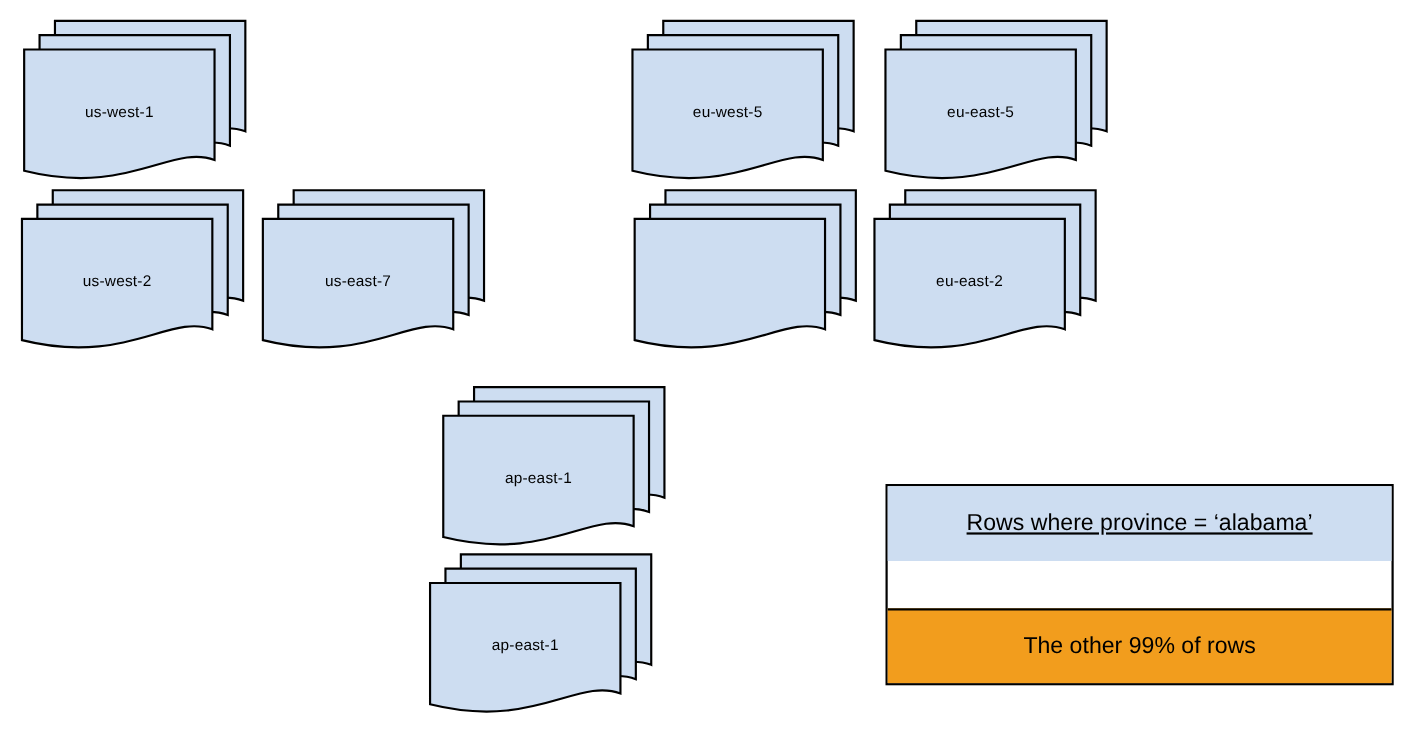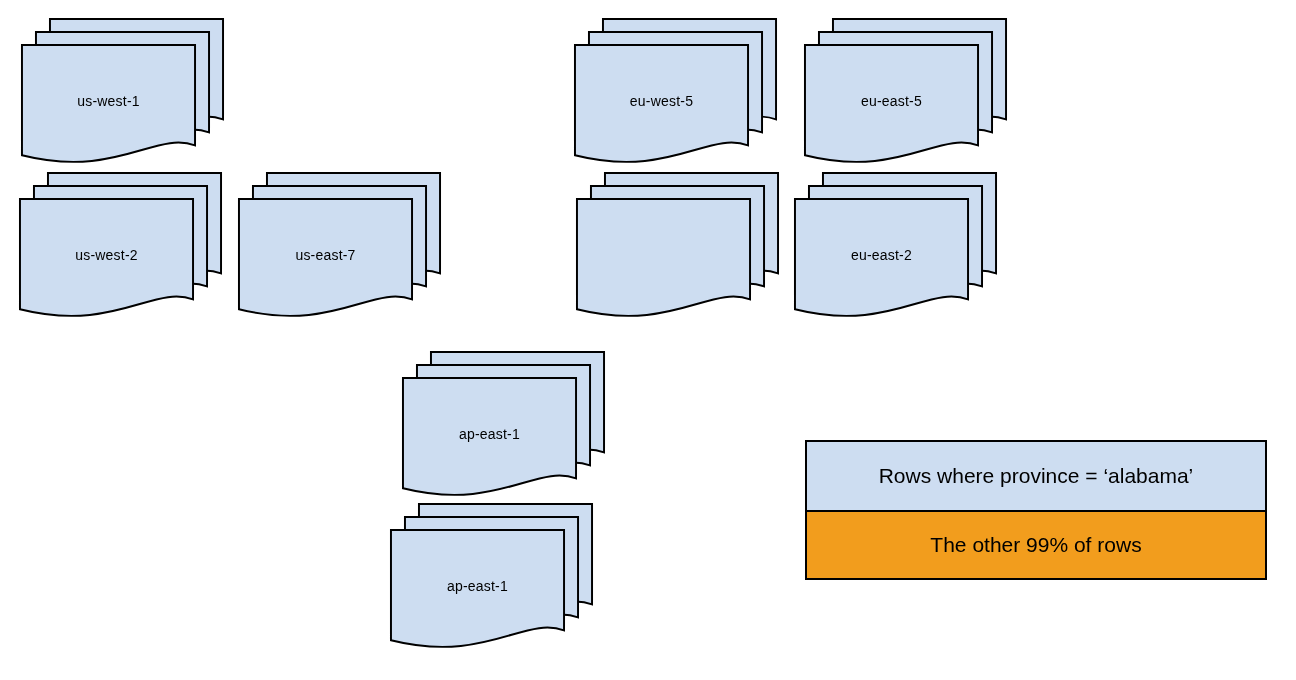--- a/index.html
+++ b/index.html
@@ -56,22 +56,22 @@
     background: #fff;
   }
   .legend-row {
     height: 68px;
     display: flex;
     align-items: center;
     justify-content: center;
     font-size: 21px;
     white-space: nowrap;
   }
-  .legend-row + .legend-row { border-top: 2px solid var(--stroke, #000); }
-  .legend-row.swatch-region    { background: var(--region-fill, #cdddf1); }
+  .legend-row + .legend-row { border-top: 2px solid var(--stroke, #000); margin-top: 43px; }
+  .legend-row.swatch-region    { background: var(--region-fill, #cdddf1); text-decoration: underline; }
   .legend-row.swatch-highlight { background: var(--highlight-fill, #f29d1d); }
 </style>
 </head>
 <body>
 
 <svg width="0" height="0" style="position:absolute" aria-hidden="true">
   <defs>
     <path id="doc-shape" d="M2,2 L178,2 L178,104 C138,89 98,138 2,114 Z" stroke-width="2"></path>
   </defs>
 </svg>

